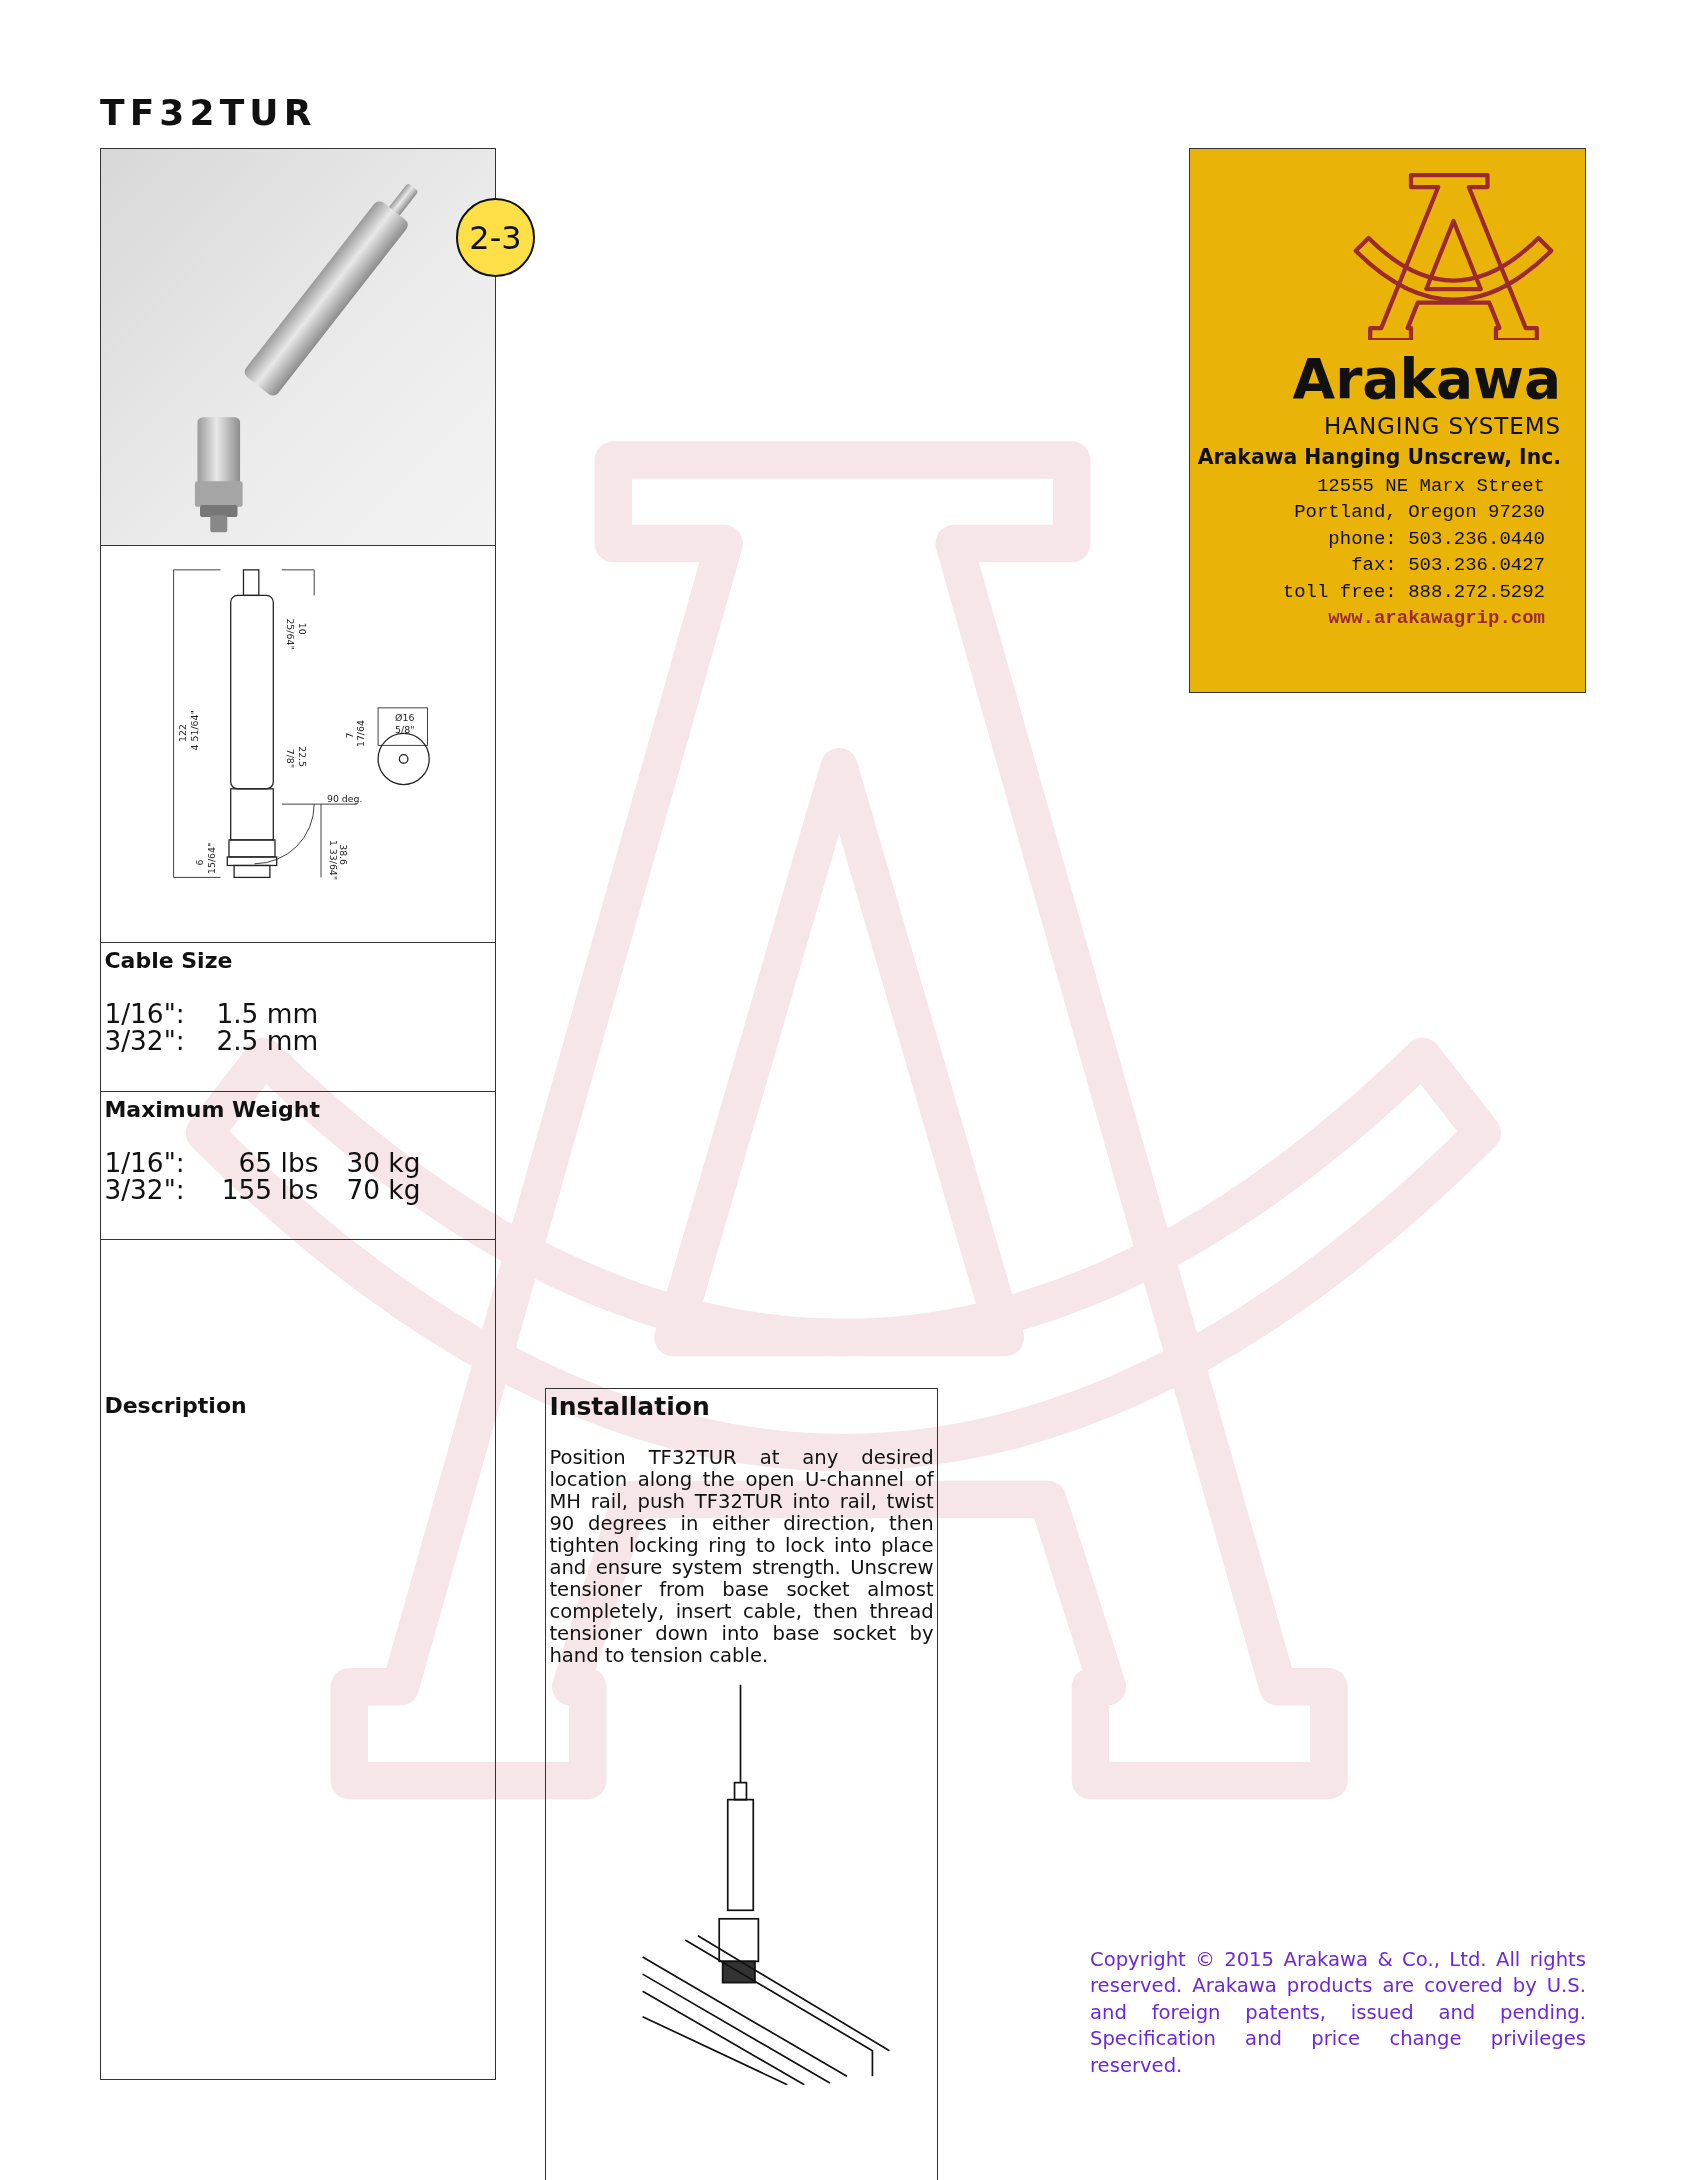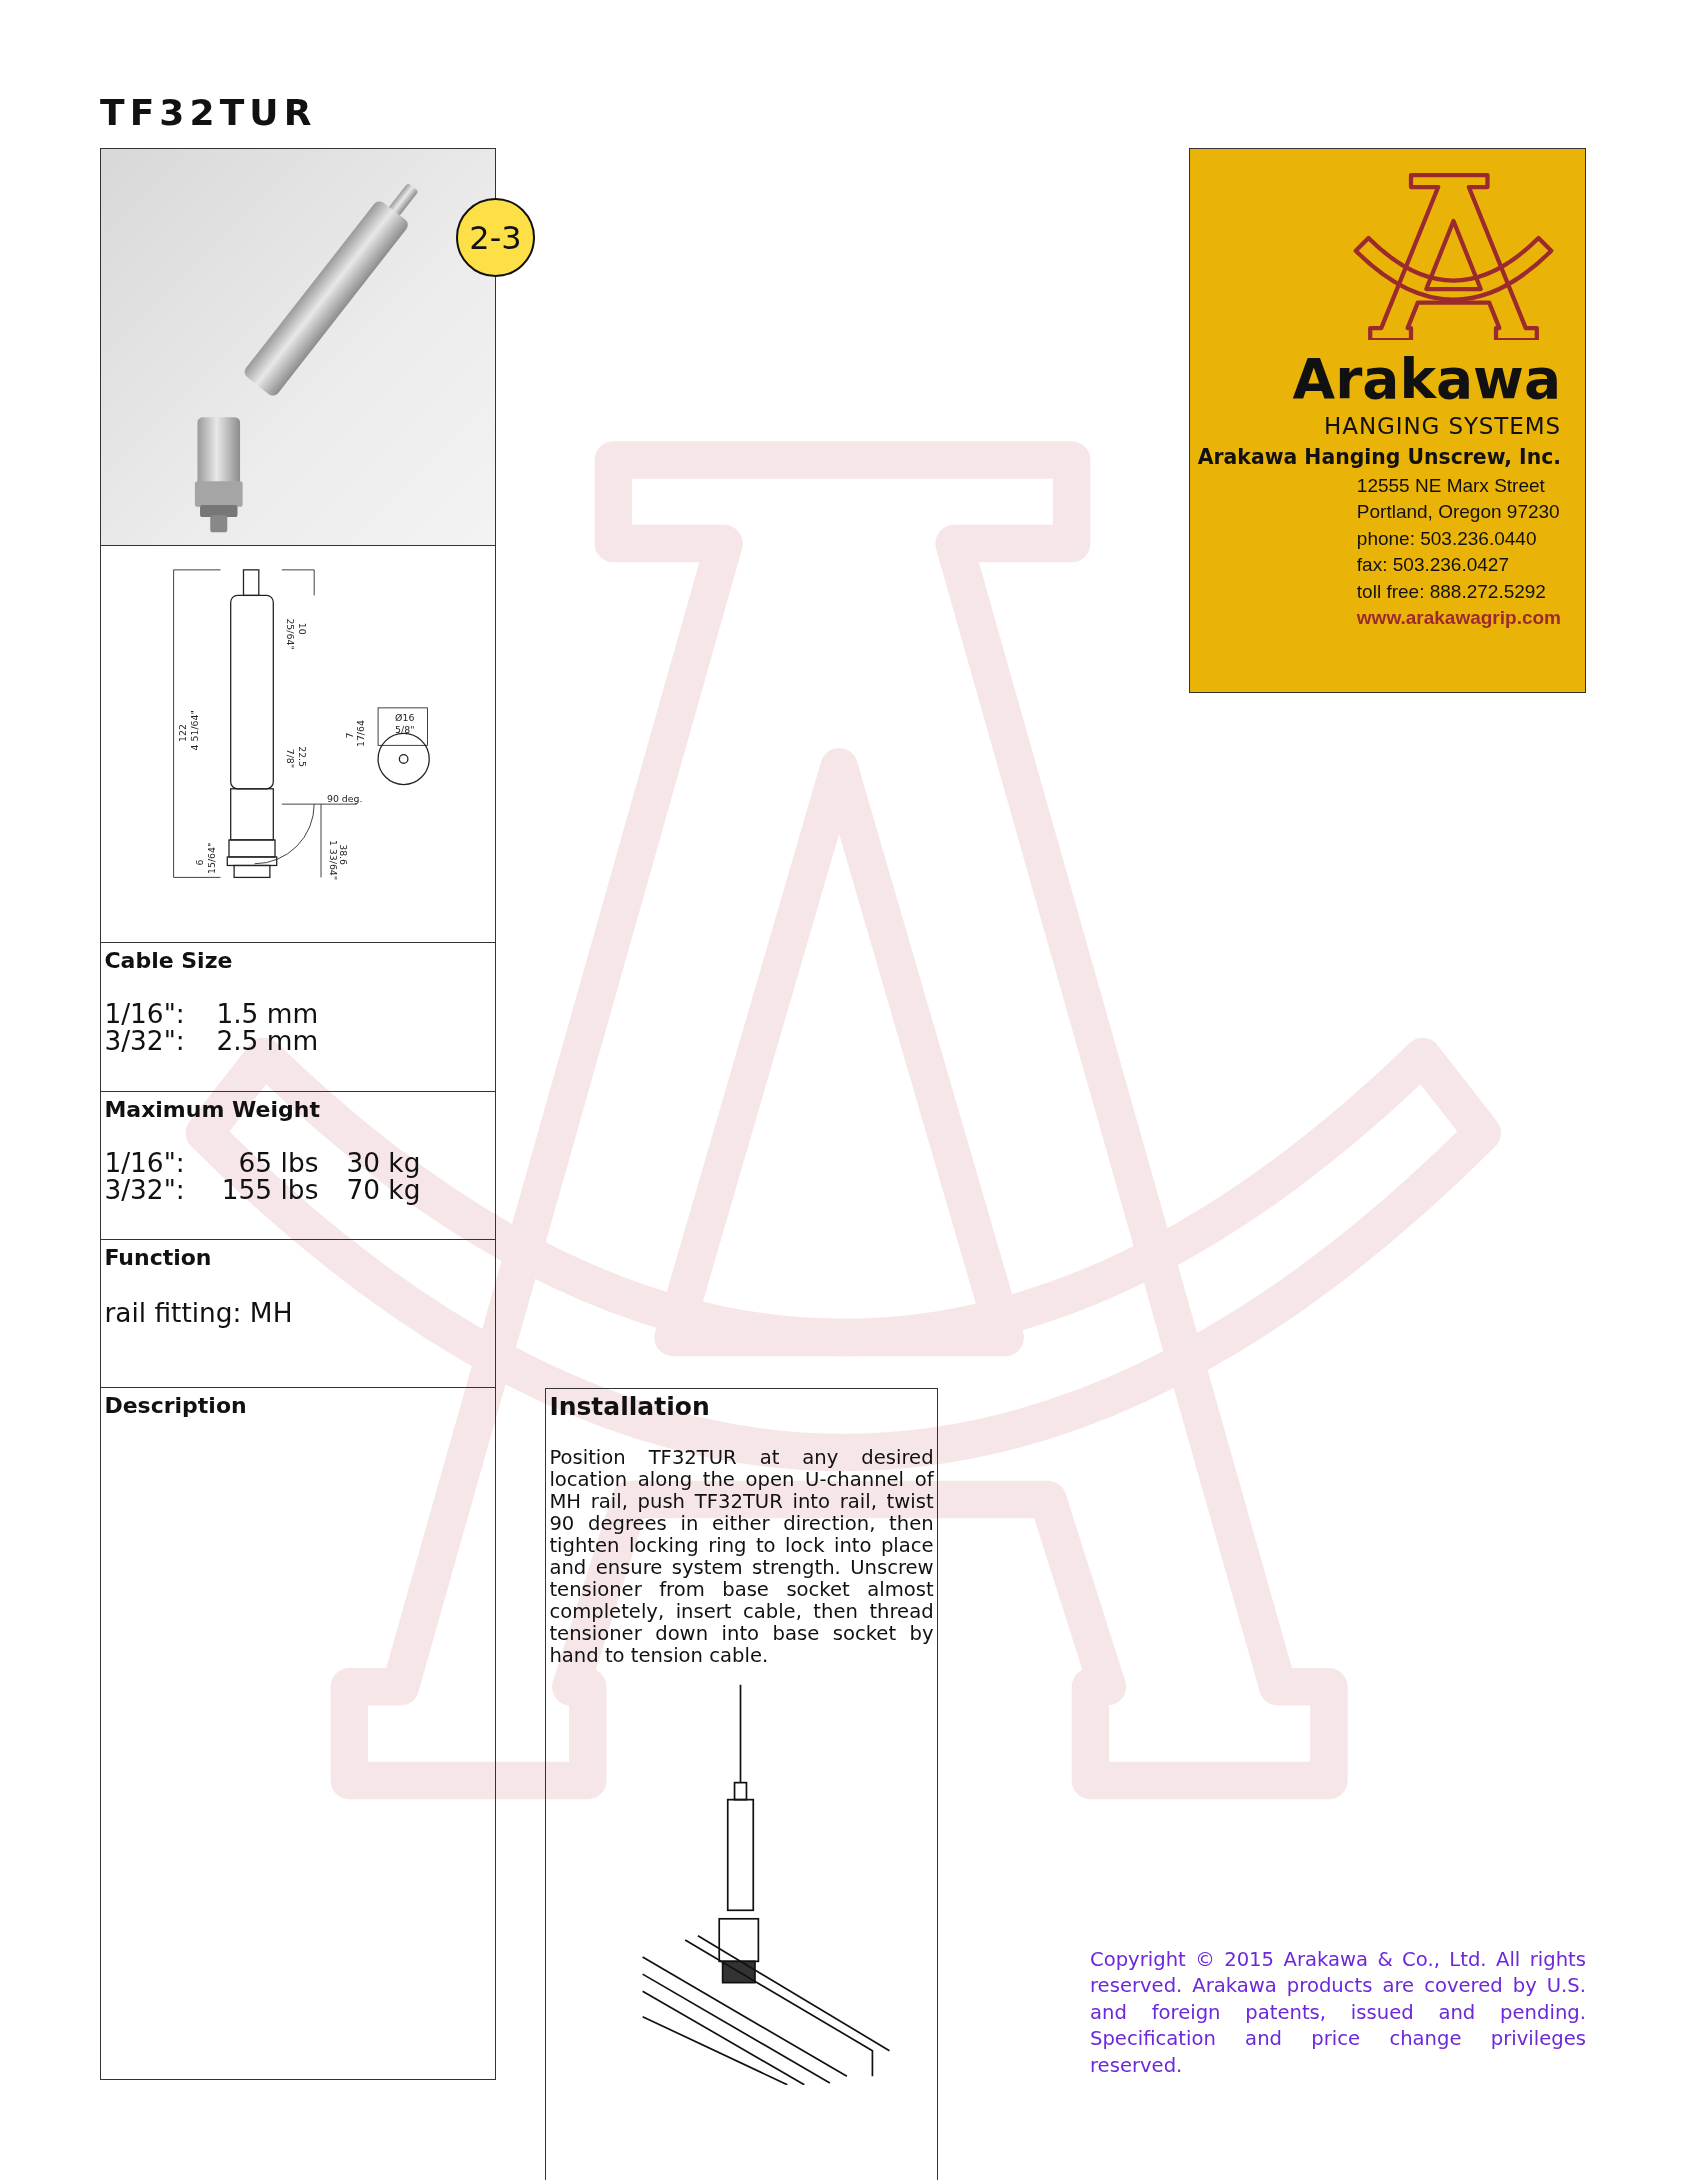--- a/index.html
+++ b/index.html
@@ -23,21 +23,21 @@
   .func .val{margin-top:24px;font-size:26.4px;}
   .desc{top:1239px;height:691px;border-bottom:none;}
   .para{font-size:19.6px;line-height:22px;text-align:justify;margin-top:25.6px;}
   .install{position:absolute;left:545px;top:1388px;width:393px;height:805px;border:1.7px solid #333;padding:1.7px 3.4px;box-sizing:border-box;}
   .install h2{margin:0;font-size:25px;font-weight:bold;line-height:31px;}
   .badge{position:absolute;left:456px;top:198px;width:75px;height:75px;border:2.6px solid #111;border-radius:50%;background:#fde047;display:flex;align-items:center;justify-content:center;font-size:32px;}
   .logobox{position:absolute;left:1189px;top:148px;width:395px;height:543px;border:1.7px solid #333;background:#eab308;}
   .brand{position:absolute;right:24px;top:203px;font-size:55px;font-weight:bold;line-height:55px;}
   .brandsub{position:absolute;right:24px;top:264px;font-size:23px;letter-spacing:0.9px;}
   .company{position:absolute;right:24px;top:296px;font-size:20.4px;font-weight:bold;}
-  .addr{position:absolute;right:24px;top:324px;text-align:left;font-family:Liberation Sans, sans-serif;font-size:19px;line-height:26.4px;}
+  .addr{position:absolute;right:40px;top:324px;text-align:right;font-family:Liberation Mono, monospace;font-size:19px;line-height:26.4px;}
   .addr .web{color:#9b2a2e;font-weight:bold;}
   .copyright{position:absolute;left:1090px;top:1947px;width:496px;font-size:19.6px;line-height:26.4px;text-align:justify;color:#6d28d9;}
 </style>
 </head>
 <body>
 
 <svg class="watermark" viewBox="0 0 1978 2560">
   <g fill="none" stroke="#f6e6e7" stroke-width="44" stroke-linejoin="round">
     <path d="M720 540 L1258 540 L1258 638 L1120 638 L1500 1980 L1560 1980 L1560 2090 L1280 2090 L1280 1980 L1300 1980 L1230 1760 L740 1760 L670 1980 L690 1980 L690 2090 L410 2090 L410 1980 L470 1980 L850 638 L720 638 Z"></path>
     <path d="M985 900 L1180 1570 L790 1570 Z"></path>
@@ -115,24 +115,20 @@
   </div>
 
   <div class="cell spec weight">
     <h2>Maximum Weight</h2>
     <div class="rows">
       <div class="row"><span class="c1">1/16":</span><span class="c2">65 lbs</span><span class="c3">30 kg</span></div>
       <div class="row"><span class="c1">3/32":</span><span class="c2">155 lbs</span><span class="c3">70 kg</span></div>
     </div>
   </div>
 
-  <div class="cell spec func">
-    <h2>Function</h2>
-    <div class="val">rail fitting: MH</div>
-  </div>
 
   <div class="cell spec desc">
     <h2>Description</h2>
   </div>
 </div>
 
 <div class="badge">2-3</div>
 
 <div class="install">
   <h2>Installation</h2>

